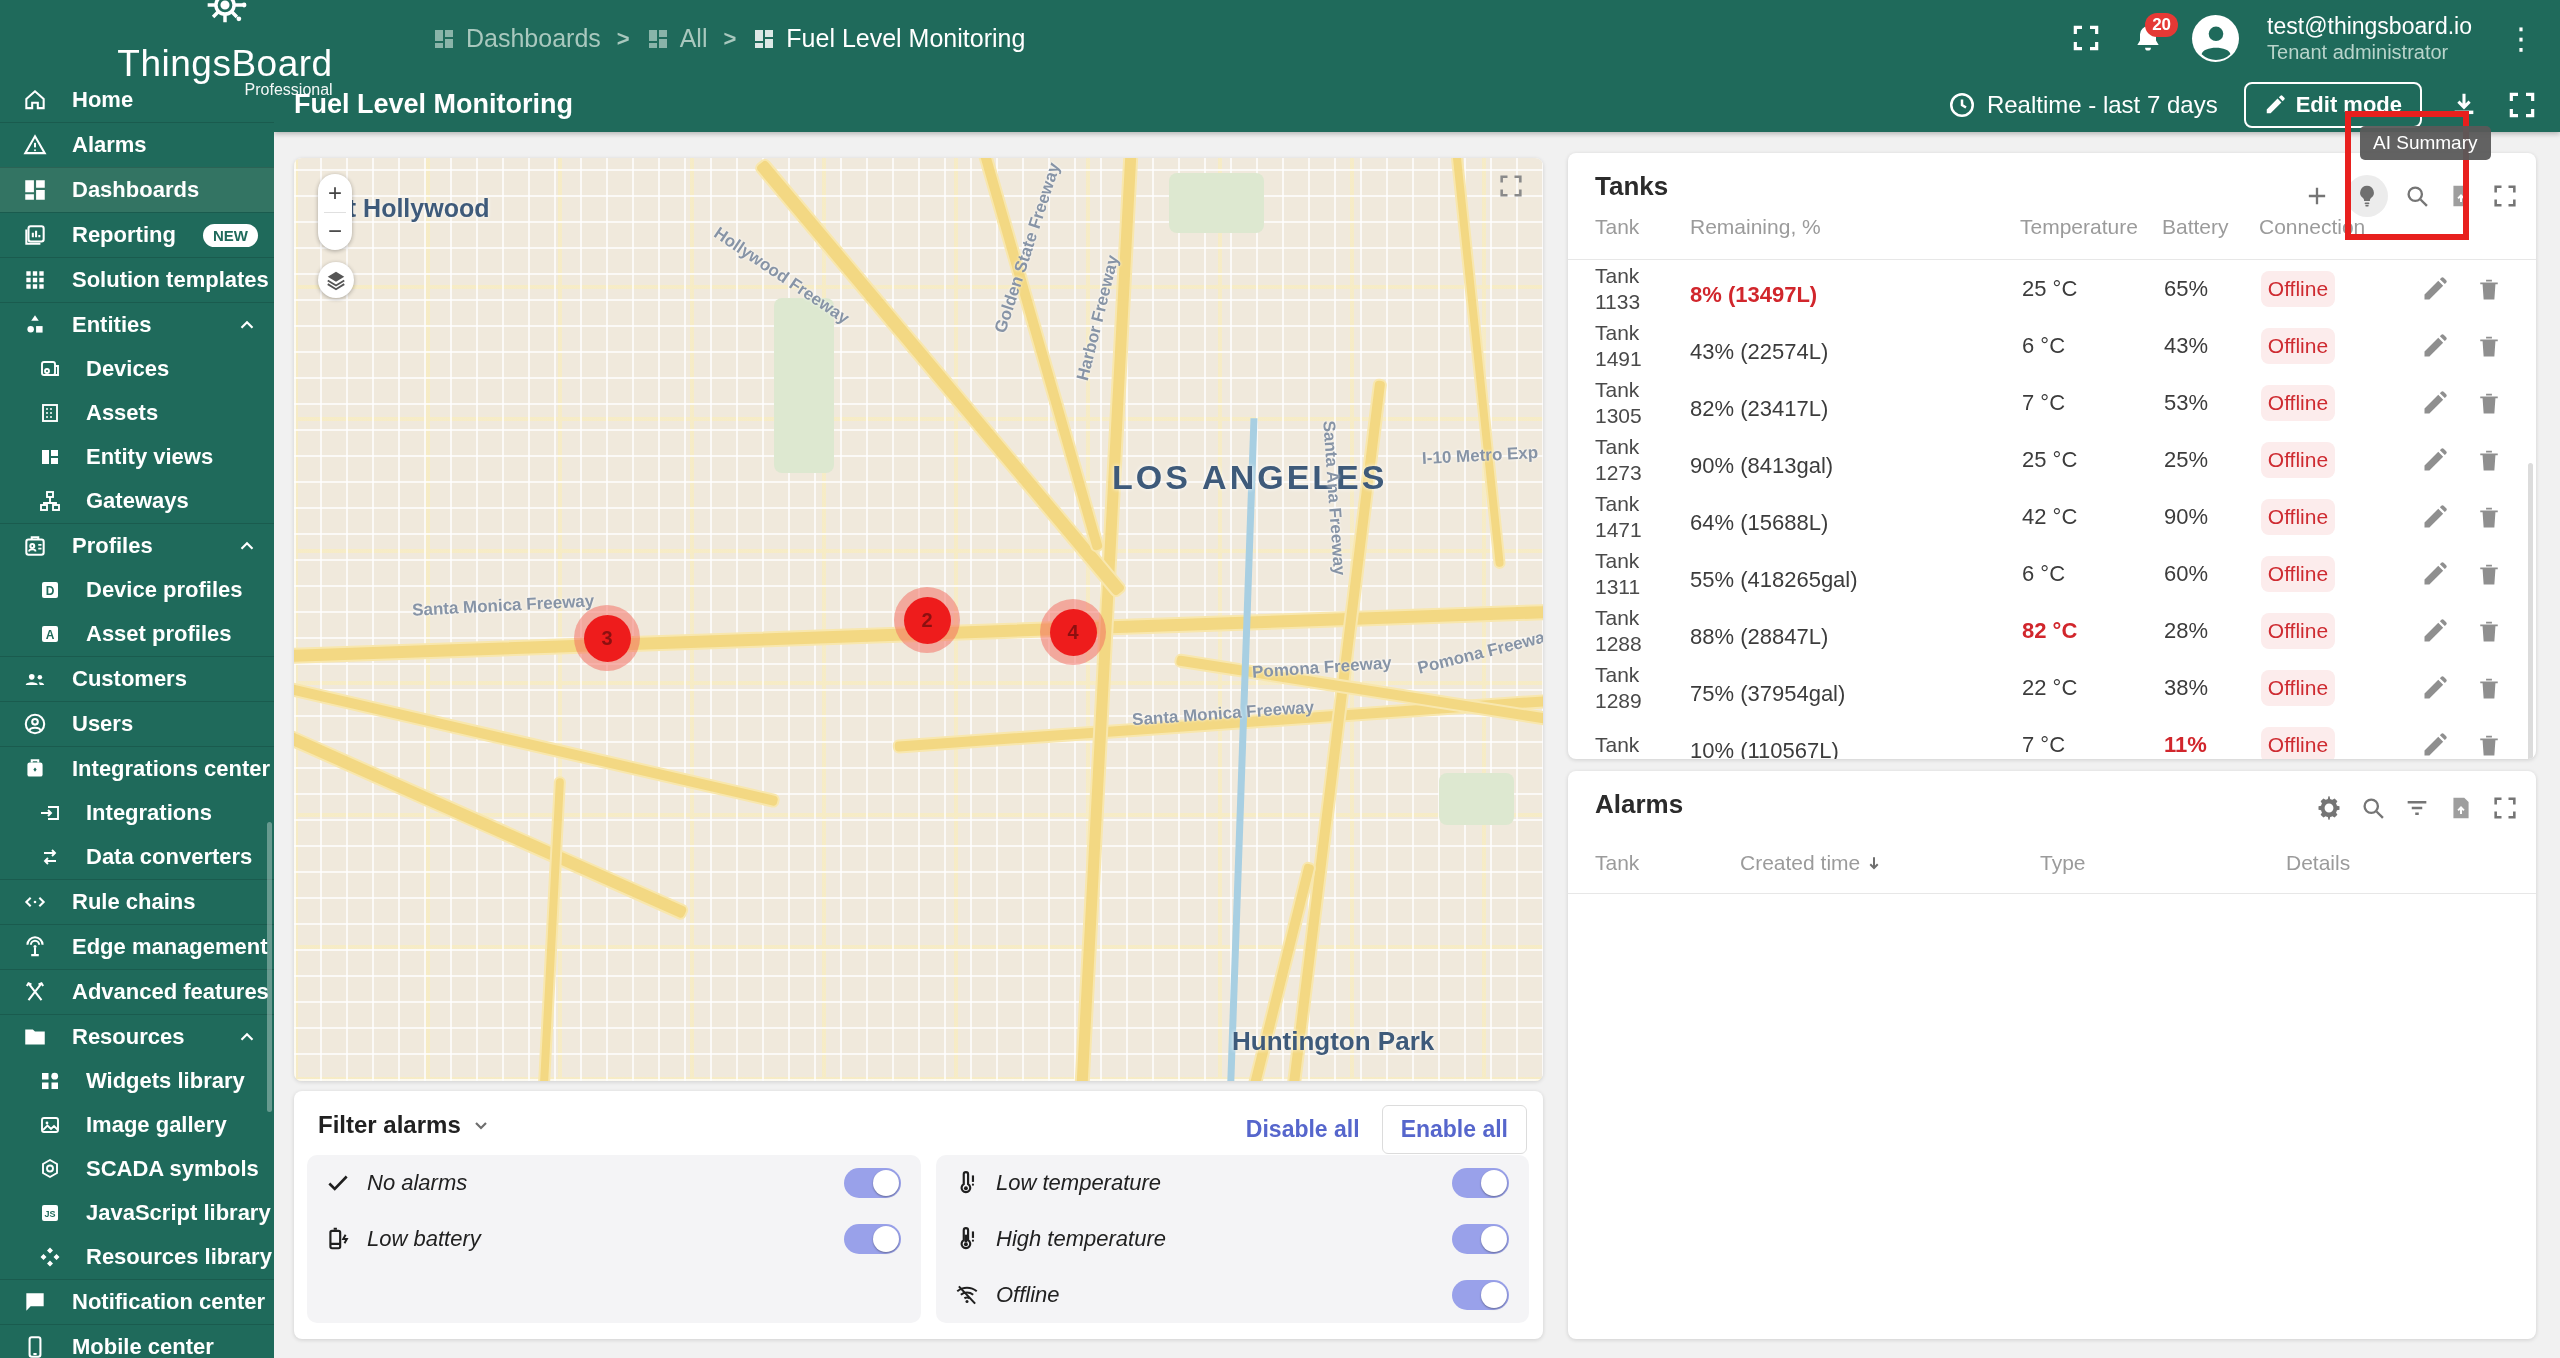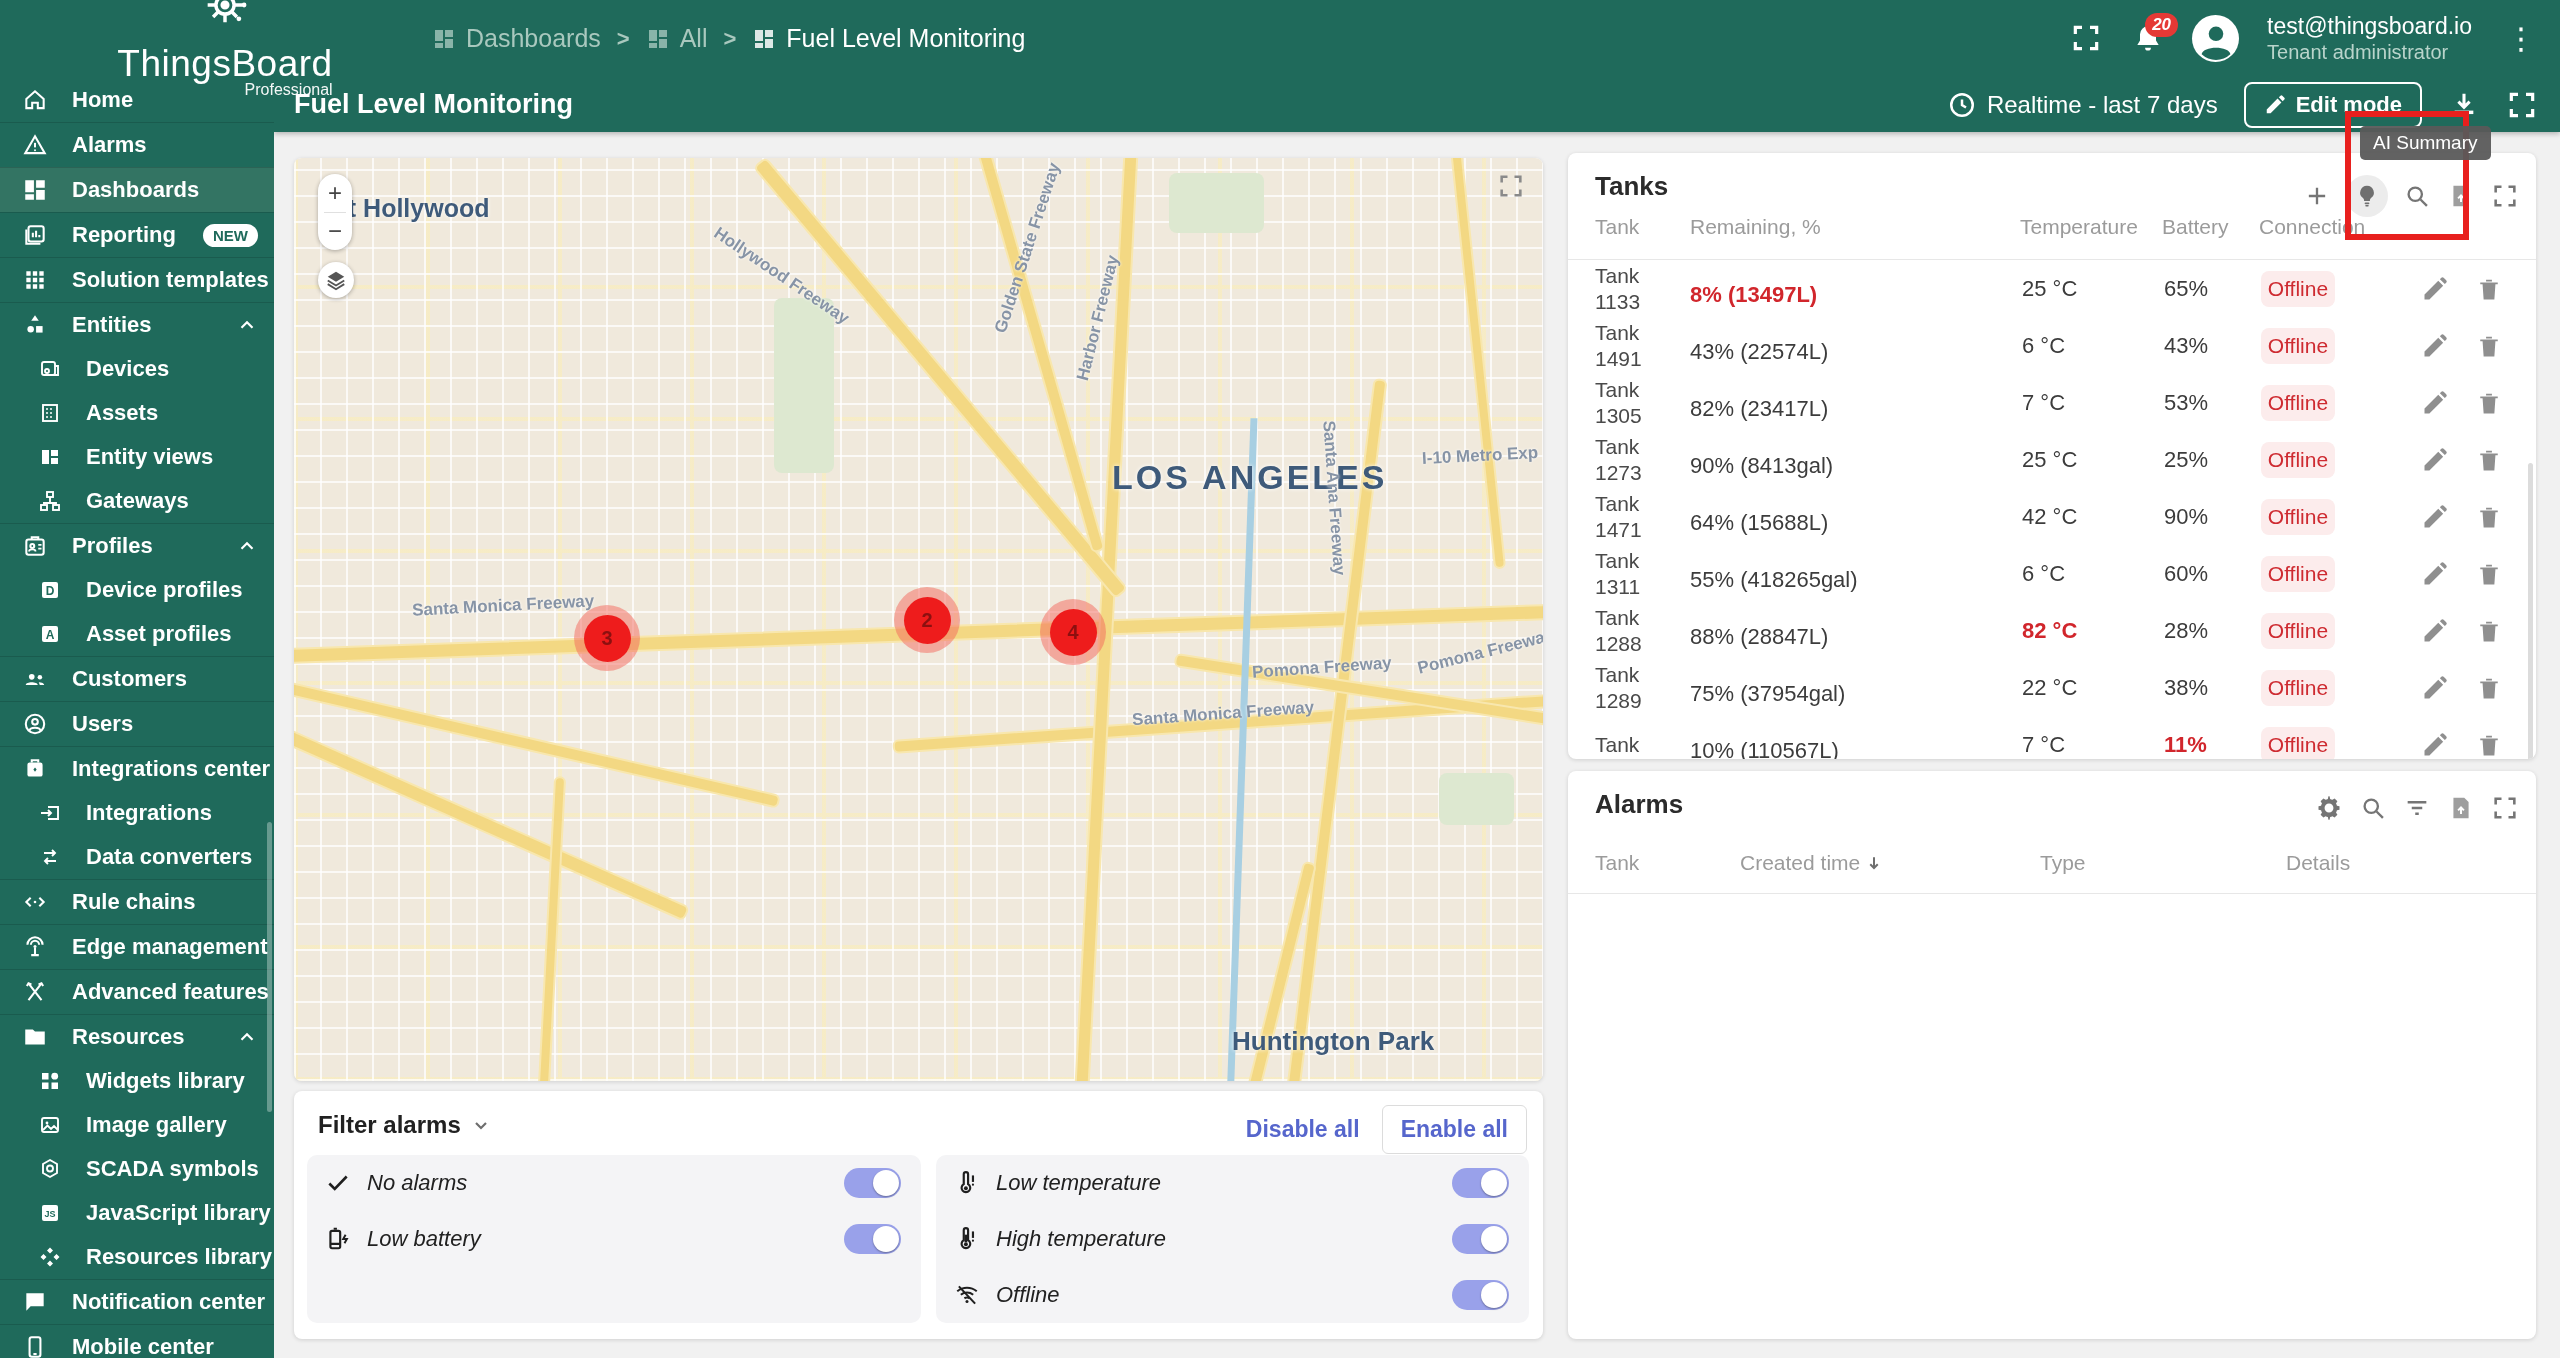--- a/index.html
+++ b/index.html
@@ -14,21 +14,21 @@
   .logo-title { font-size:37px; font-weight:300; letter-spacing:.5px; }
   .logo-sub { font-size:16px; text-align:right; margin-top:-4px; opacity:.95; }
   .crumbs { display:flex; align-items:center; gap:16px; margin-left:42px; color:#a9c8be; font-size:25px; }
   .crumb { display:flex; align-items:center; gap:10px; cursor:pointer; }
   .crumb .cicon { opacity:.85; }
   .crumb.current { color:#fff; }
   .crumb-sep { font-weight:bold; font-size:22px; }
   .header-right { margin-left:auto; display:flex; align-items:center; gap:28px; margin-right:18px; }
   .hicon { width:34px; height:34px; cursor:pointer; }
   .bell-wrap { position:relative; cursor:pointer; }
-  .bell-badge { position:absolute; top:-10px; right:-14px; background:#e53935; color:#fff; font-size:17px; font-weight:bold; border-radius:14px; padding:2px 7px;font-style:italic; }
+  .bell-badge { position:absolute; top:-10px; right:-14px; background:#e53935; color:#fff; font-size:17px; font-weight:bold; border-radius:14px; padding:2px 7px; }
   .avatar { width:47px; height:47px; border-radius:50%; background:#fff; display:flex; align-items:center; justify-content:center; cursor:pointer; }
   .user-block { color:#fff; line-height:1.25; }
   .user-email { font-size:23px; }
   .user-role { font-size:20px; color:#b9d4cb; }
   .kebab { color:#fff; font-size:30px; letter-spacing:0; cursor:pointer; padding:0 6px; }
 
   
   #sidebar { position:absolute; left:0; top:77px; width:274px; height:1281px; background:#1f6a5b; z-index:25; overflow:hidden; }
   .nav { display:flex; align-items:center; height:45px; color:#fff; cursor:pointer; position:relative;gap:12px; }
   .nav.top { padding-left:22px; border-top:1px solid rgba(0,0,0,.14); }

